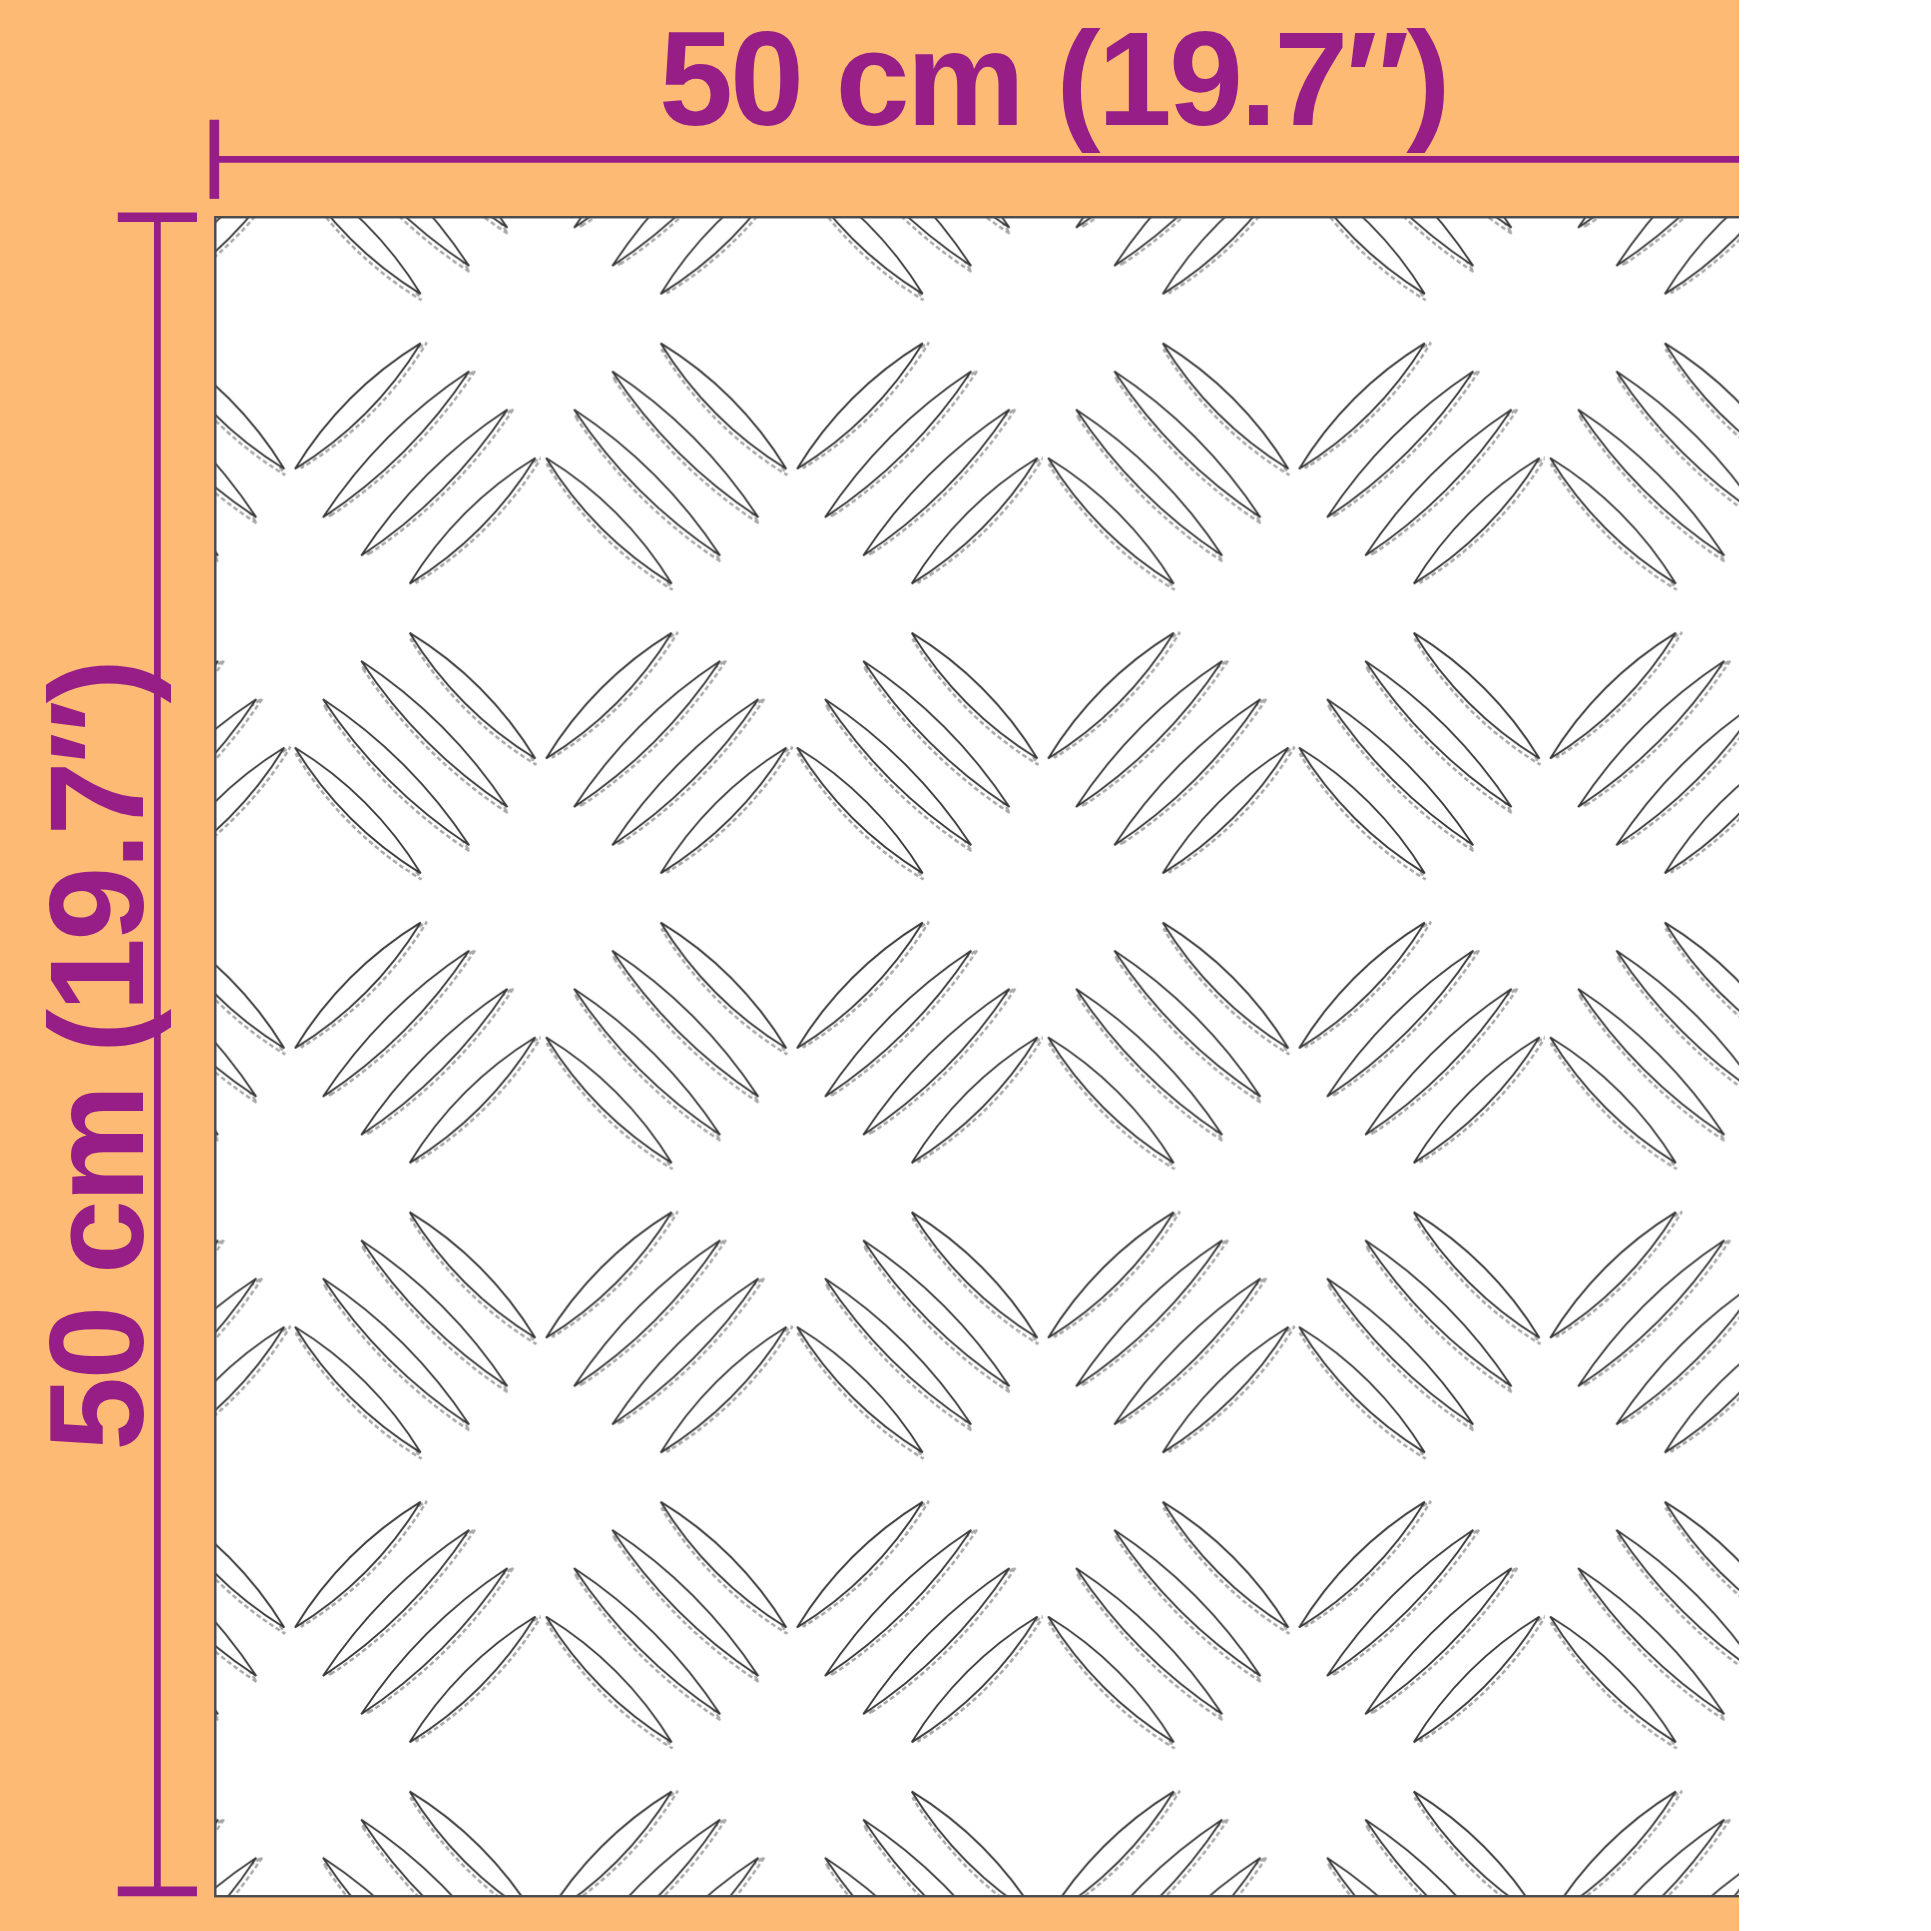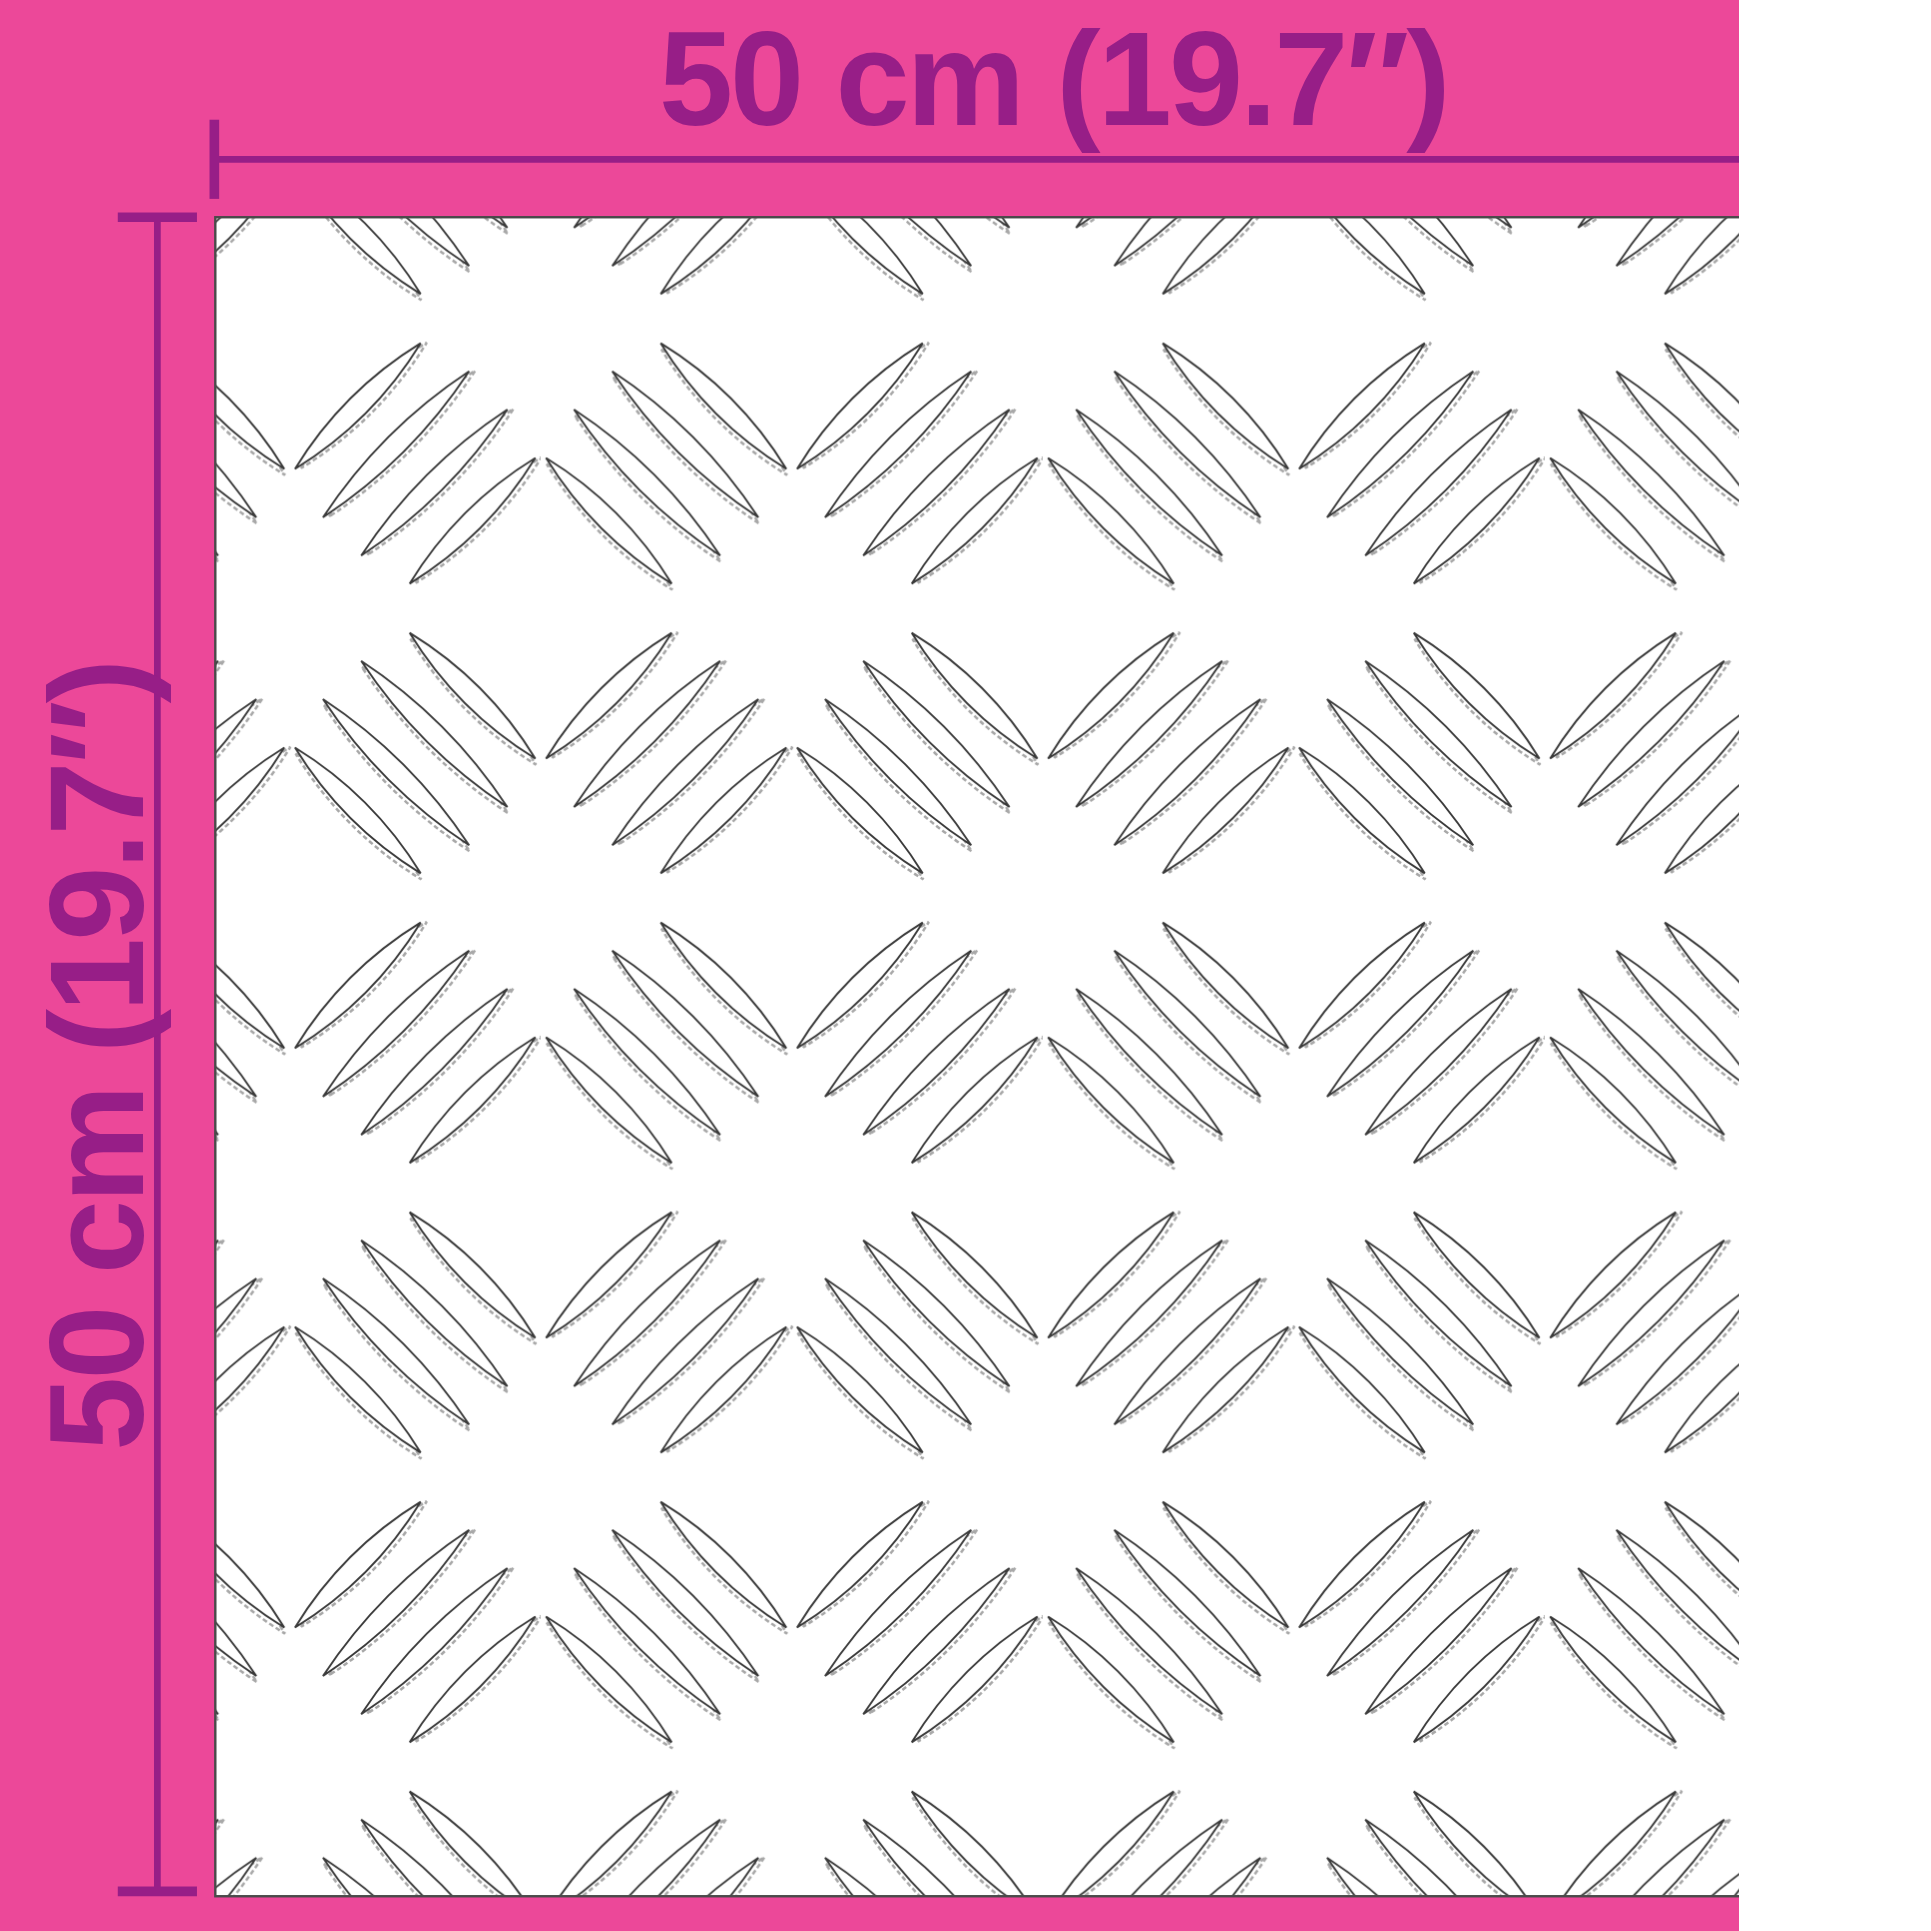--- a/index.html
+++ b/index.html
@@ -1,19 +1,19 @@
 <!DOCTYPE html>
 <html><head>
 <meta charset="utf-8">
 <style>
   html,body{margin:0;padding:0;background:#ffffff;}
   .stage{
     position:relative;
     width:1739px;height:1931px;
-    background:#ec4899;
+    background:#fdba74;
     font-family:"Liberation Sans", sans-serif;
     overflow:hidden;
   }
   svg{display:block;}
   .dim-line{stroke:#971E87;stroke-width:7;}
   .dim-tick{stroke:#971E87;stroke-width:10;}
   .dim-label{
     fill:#971E87;
     font-family:"Liberation Sans", sans-serif;
     font-weight:700;

